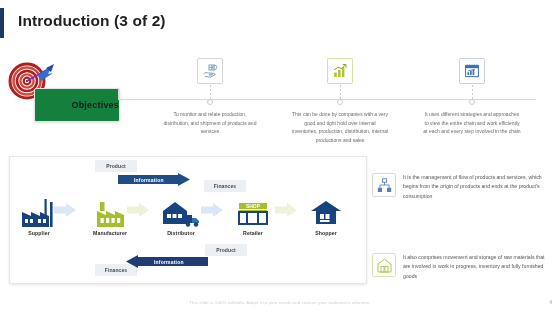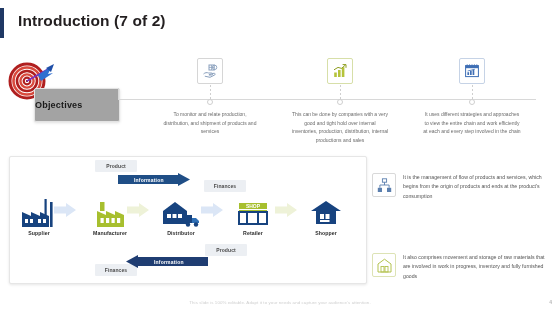--- a/index.html
+++ b/index.html
@@ -24,23 +24,23 @@
   
   .top-line{
     position:absolute;left:118px;top:99px;width:418px;height:1px;background:#d8d8d8;
   }
   .top-line-stub{
     position:absolute;left:118px;top:88px;width:1px;height:12px;background:#d8d8d8;
   }
 
   .objectives-box{
     position:absolute;left:34px;top:88px;width:84px;height:32px;
-    background:#a3a3a3;border:1px solid #e3e3e3;border-radius:2px;
+    background:#15803d;border:1px solid #e3e3e3;border-radius:2px;
     box-shadow:0 1px 3px rgba(0,0,0,.13);
-    display:flex;align-items:center;justify-content:flex-start;
+    display:flex;align-items:center;justify-content:flex-end;
     font-size:9px;font-weight:700;color:#1a1a1a;letter-spacing:.2px;
   }
 
   .target-icon{position:absolute;left:8px;top:60px;width:52px;height:40px;}
 
   .col{position:absolute;width:118px;text-align:center;}
   .col .icon-box{
     width:24px;height:24px;margin:0 auto;
     border:1px solid #d6d6d6;border-radius:2px;background:#fff;
     display:flex;align-items:center;justify-content:center;
@@ -121,21 +121,21 @@
     position:absolute;right:8px;top:299px;
     font-size:5px;color:#b9b9b9;font-weight:700;
   }
 </style>
 </head>
 <body>
 
 <div class="slide">
 
   <div class="accent-bar"></div>
-  <div class="title">Introduction (7 of 2)</div>
+  <div class="title">Introduction (3 of 2)</div>
 
   <div class="target-icon">
     <svg width="52" height="40" viewBox="0 0 52 40">
       <g>
         <circle cx="19" cy="21" r="17" fill="none" stroke="#b01f1f" stroke-width="3"></circle>
         <circle cx="19" cy="21" r="13.5" fill="none" stroke="#d94a3d" stroke-width="2.6"></circle>
         <circle cx="19" cy="21" r="10" fill="none" stroke="#b01f1f" stroke-width="2.6"></circle>
         <circle cx="19" cy="21" r="6.6" fill="none" stroke="#d94a3d" stroke-width="2.4"></circle>
         <circle cx="19" cy="21" r="3.3" fill="none" stroke="#b01f1f" stroke-width="2.2"></circle>
         <circle cx="19" cy="21" r="1.1" fill="#7b1010"></circle>

